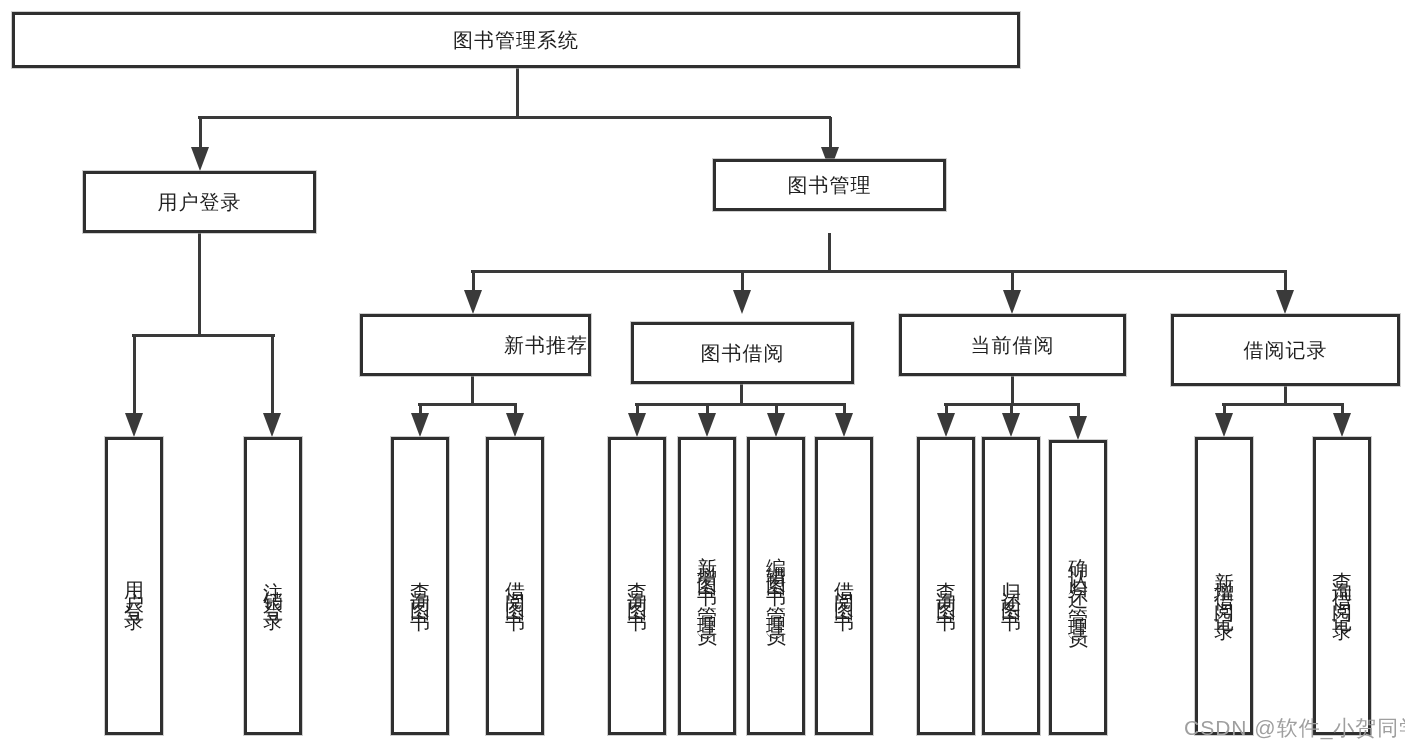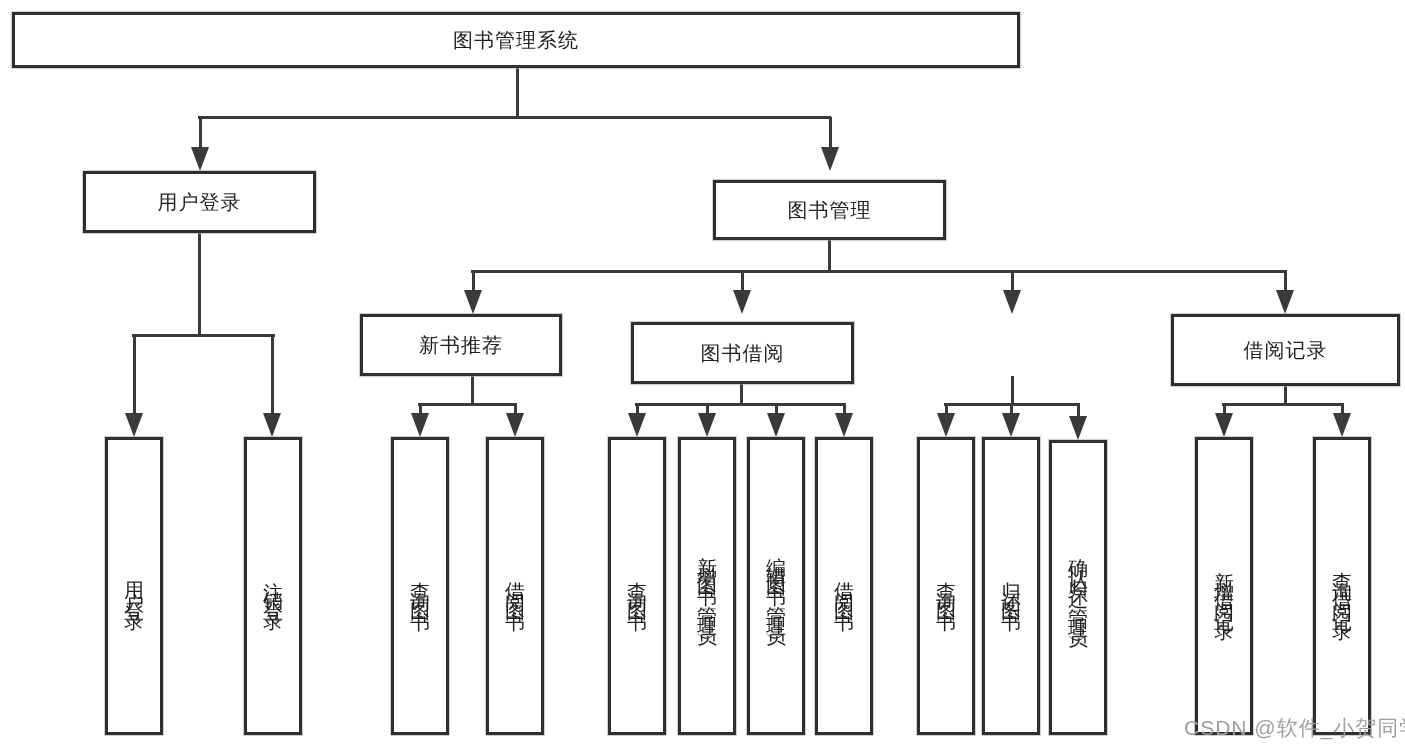--- a/index.html
+++ b/index.html
@@ -91,29 +91,32 @@
 
 <div id="canvas">
 
   <div class="box" style="left:12px; top:12px; width:1008px; height:56px;">
     <span>图书管理系统</span>
   </div>
 
   <div class="box" style="left:83px; top:171px; width:233px; height:62px;">
     <span>用户登录</span>
   </div>
-  <div class="box" style="left:713px; top:180px; width:233px; height:60px;">
+  <div class="box" style="left:713px; top:159px; width:233px; height:52px;">
     <span>图书管理</span>
   </div>
 
-  <div class="box" style="left:360px; top:314px; width:202px; height:62px;">
+  <div class="box" style="left:360px; top:314px; width:231px; height:62px;justify-content:flex-end;">
     <span>新书推荐</span>
   </div>
   <div class="box" style="left:631px; top:322px; width:223px; height:62px;">
     <span>图书借阅</span>
+  </div>
+  <div class="box" style="left:899px; top:314px; width:227px; height:62px;">
+    <span>当前借阅</span>
   </div>
   <div class="box" style="left:1171px; top:314px; width:229px; height:72px;">
     <span>借阅记录</span>
   </div>
 
   <div class="box vbox" style="left:105px; top:437px; width:58px; height:298px;">
     <span>用户登录</span>
   </div>
   <div class="box vbox" style="left:244px; top:437px; width:58px; height:298px;">
     <span>注销登录</span>

